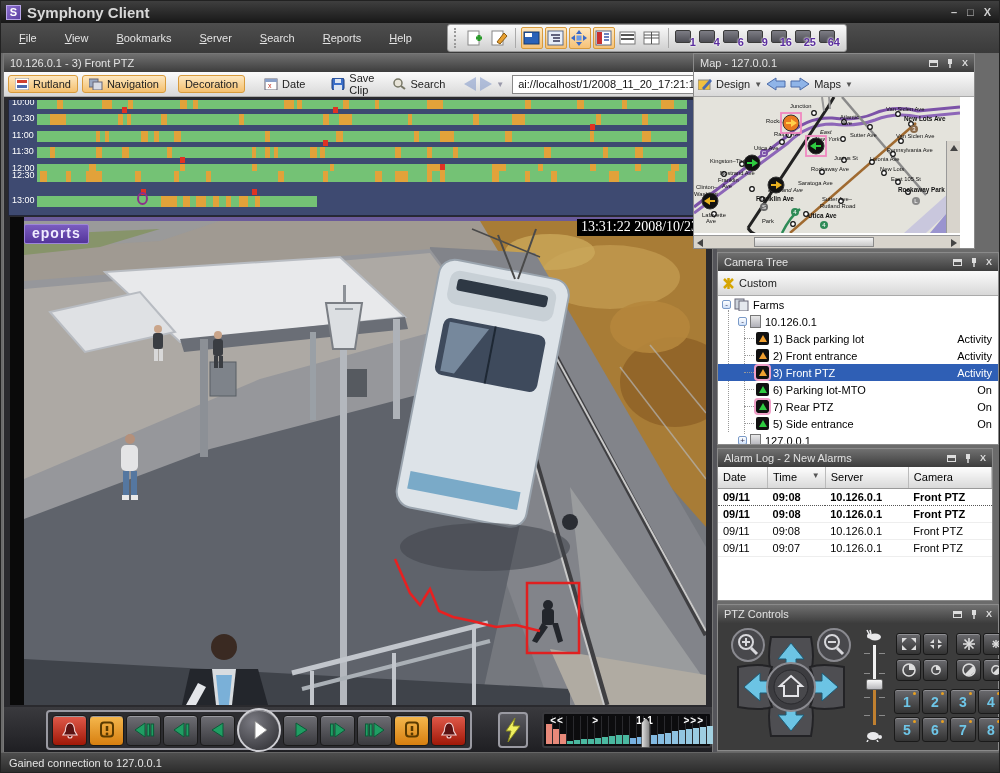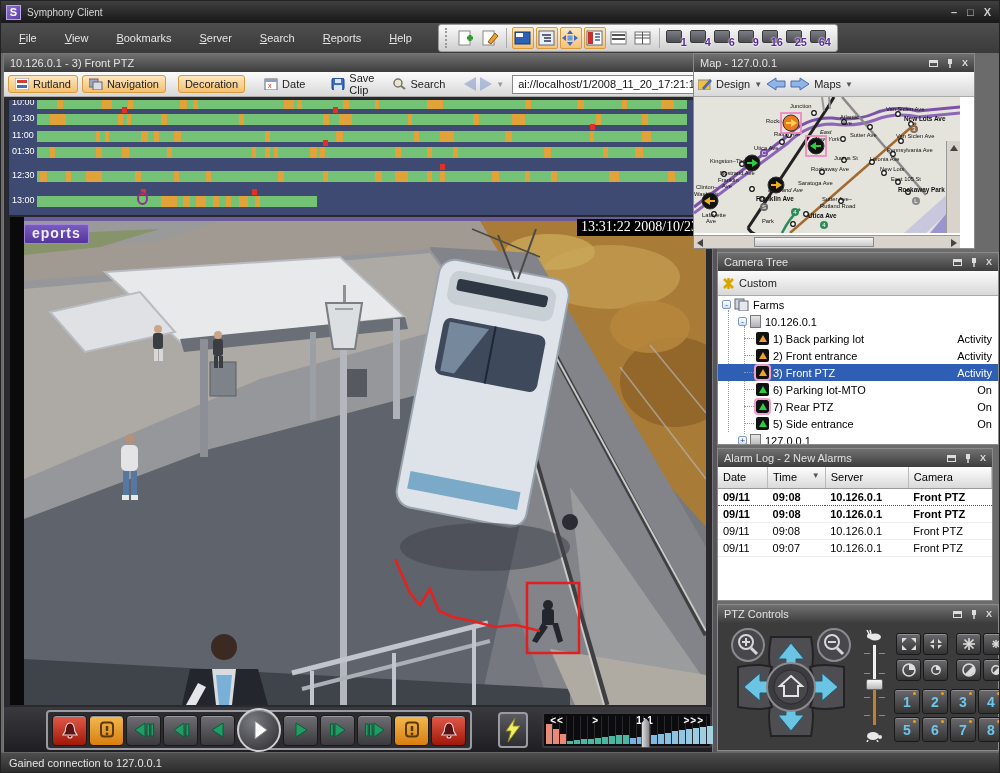--- a/index.html
+++ b/index.html
@@ -6,25 +6,25 @@
   html,body { background:#555; }
   body { font-family:"Liberation Sans", sans-serif; }
   #app { position:relative; width:1000px; height:773px; background:#6b6b6b; overflow:hidden;
          border:1px solid #222; }
 
   
   .titlebar { position:absolute; left:0; top:0; width:1000px; height:22px;
     background:linear-gradient(#3f3f3f,#181818); display:flex; align-items:center; }
   .app-logo { width:15px; height:15px; margin:0 6px 0 5px; background:linear-gradient(135deg,#8d6fd0,#5a3fa0);
     border:1px solid #b9a6e8; color:#fff; font-size:11px; font-weight:bold; text-align:center; line-height:13px; }
-  .app-title { color:#d8d8d8; font-size:10px; }
+  .app-title { color:#d8d8d8; font-size:15px;font-weight:bold; }
   .win-ctrls { margin-left:auto; display:flex; gap:10px; padding-right:10px; color:#cfcfcf; font-size:11px; font-weight:bold; }
   .win-ctrls span { cursor:default; line-height:18px; }
 
-  .menurow { position:absolute; left:0; top:22px; width:1000px; height:30px; background:linear-gradient(#4e4e4e,#3a3a3a); display:flex; align-items:center; }
+  .menurow { position:absolute; left:0; top:22px; width:1000px; height:30px; background:linear-gradient(#4e4e4e,#3a3a3a); display:flex; align-items:center;gap:9px; }
   .menus { display:flex; gap:4px; padding-left:6px; }
   .menu-item { color:#e4e4e4; font-size:11px; padding:4px 12px; }
   .menu-item u { text-decoration:underline; }
   .icon-toolbar { margin-left:14px; height:28px; display:flex; align-items:center; gap:2px;
     background:linear-gradient(#fafafa,#cfcfcf); border:1px solid #9a9a9a; border-radius:3px; padding:1px 6px; }
   .grip { width:4px; height:20px; border-left:2px dotted #9a9a9a; margin-right:4px; }
   .tbtn { width:22px; height:22px; display:flex; align-items:center; justify-content:center; border-radius:2px; }
   .tbtn.hl { background:linear-gradient(#fde7c0,#f6c277); border:1px solid #d89b3c; }
   .tb-sep { width:1px; height:20px; background:#aaa; margin:0 3px; }
   .vc { position:relative; width:22px; height:20px; }
@@ -387,39 +387,55 @@
             <div class="tl-seg" style="left: 299px; width: 6.5px;"></div>
             <div class="tl-seg" style="left: 377px; width: 5.2px;"></div>
             <div class="tl-seg" style="left: 403px; width: 14.3px;"></div>
             <div class="tl-seg" style="left: 468px; width: 6.5px;"></div>
             <div class="tl-seg" style="left: 552.5px; width: 4.55px;"></div>
             <div class="tl-seg" style="left: 604.5px; width: 9.75px;"></div>
           </div>
           <div class="tl-red" style="left: 580.5px;"></div>
         </div>
         <div class="tl-row" style="top: 44.2px;">
-          <div class="tl-label">01:30</div>
+          <div class="tl-label">11:30</div>
           <div class="tl-bar" style="width: 650px;">
             <div class="tl-seg" style="left: 13px; width: 5.2px;"></div>
             <div class="tl-seg" style="left: 58.5px; width: 6.5px;"></div>
             <div class="tl-seg" style="left: 84.5px; width: 7.8px;"></div>
             <div class="tl-seg" style="left: 130px; width: 5.2px;"></div>
             <div class="tl-seg" style="left: 214.5px; width: 4.55px;"></div>
             <div class="tl-seg" style="left: 227.5px; width: 5.2px;"></div>
             <div class="tl-seg" style="left: 237.25px; width: 3.9px;"></div>
             <div class="tl-seg" style="left: 273px; width: 6.5px;"></div>
             <div class="tl-seg" style="left: 282.75px; width: 5.2px;"></div>
             <div class="tl-seg" style="left: 357.5px; width: 6.5px;"></div>
             <div class="tl-seg" style="left: 390px; width: 5.2px;"></div>
             <div class="tl-seg" style="left: 416px; width: 4.55px;"></div>
             <div class="tl-seg" style="left: 507px; width: 6.5px;"></div>
             <div class="tl-seg" style="left: 565.5px; width: 5.2px;"></div>
             <div class="tl-seg" style="left: 598px; width: 7.8px;"></div>
           </div>
           <div class="tl-red" style="left: 314px;"></div>
+        </div>
+        <div class="tl-row" style="top: 60.6px;">
+          <div class="tl-label">12:00</div>
+          <div class="tl-bar" style="width: 650px;">
+            <div class="tl-seg" style="left: 52px; width: 6.5px;"></div>
+            <div class="tl-seg" style="left: 143px; width: 5.2px;"></div>
+            <div class="tl-seg" style="left: 214.5px; width: 5.85px;"></div>
+            <div class="tl-seg" style="left: 292.5px; width: 4.55px;"></div>
+            <div class="tl-seg" style="left: 390px; width: 18.2px;"></div>
+            <div class="tl-seg" style="left: 455px; width: 14.3px;"></div>
+            <div class="tl-seg" style="left: 500.5px; width: 5.2px;"></div>
+            <div class="tl-seg" style="left: 552.5px; width: 6.5px;"></div>
+            <div class="tl-seg" style="left: 598px; width: 5.85px;"></div>
+            <div class="tl-seg" style="left: 633.75px; width: 7.8px;"></div>
+          </div>
+          <div class="tl-red" style="left: 171px;"></div>
         </div>
         <div class="tl-row" style="top: 68px;">
           <div class="tl-label">12:30</div>
           <div class="tl-bar" style="width: 650px;">
             <div class="tl-seg" style="left: 3.25px; width: 6.5px;"></div>
             <div class="tl-seg" style="left: 29.25px; width: 5.2px;"></div>
             <div class="tl-seg" style="left: 48.75px; width: 16.25px;"></div>
             <div class="tl-seg" style="left: 97.5px; width: 6.5px;"></div>
             <div class="tl-seg" style="left: 136.5px; width: 5.85px;"></div>
             <div class="tl-seg" style="left: 169px; width: 5.2px;"></div>

